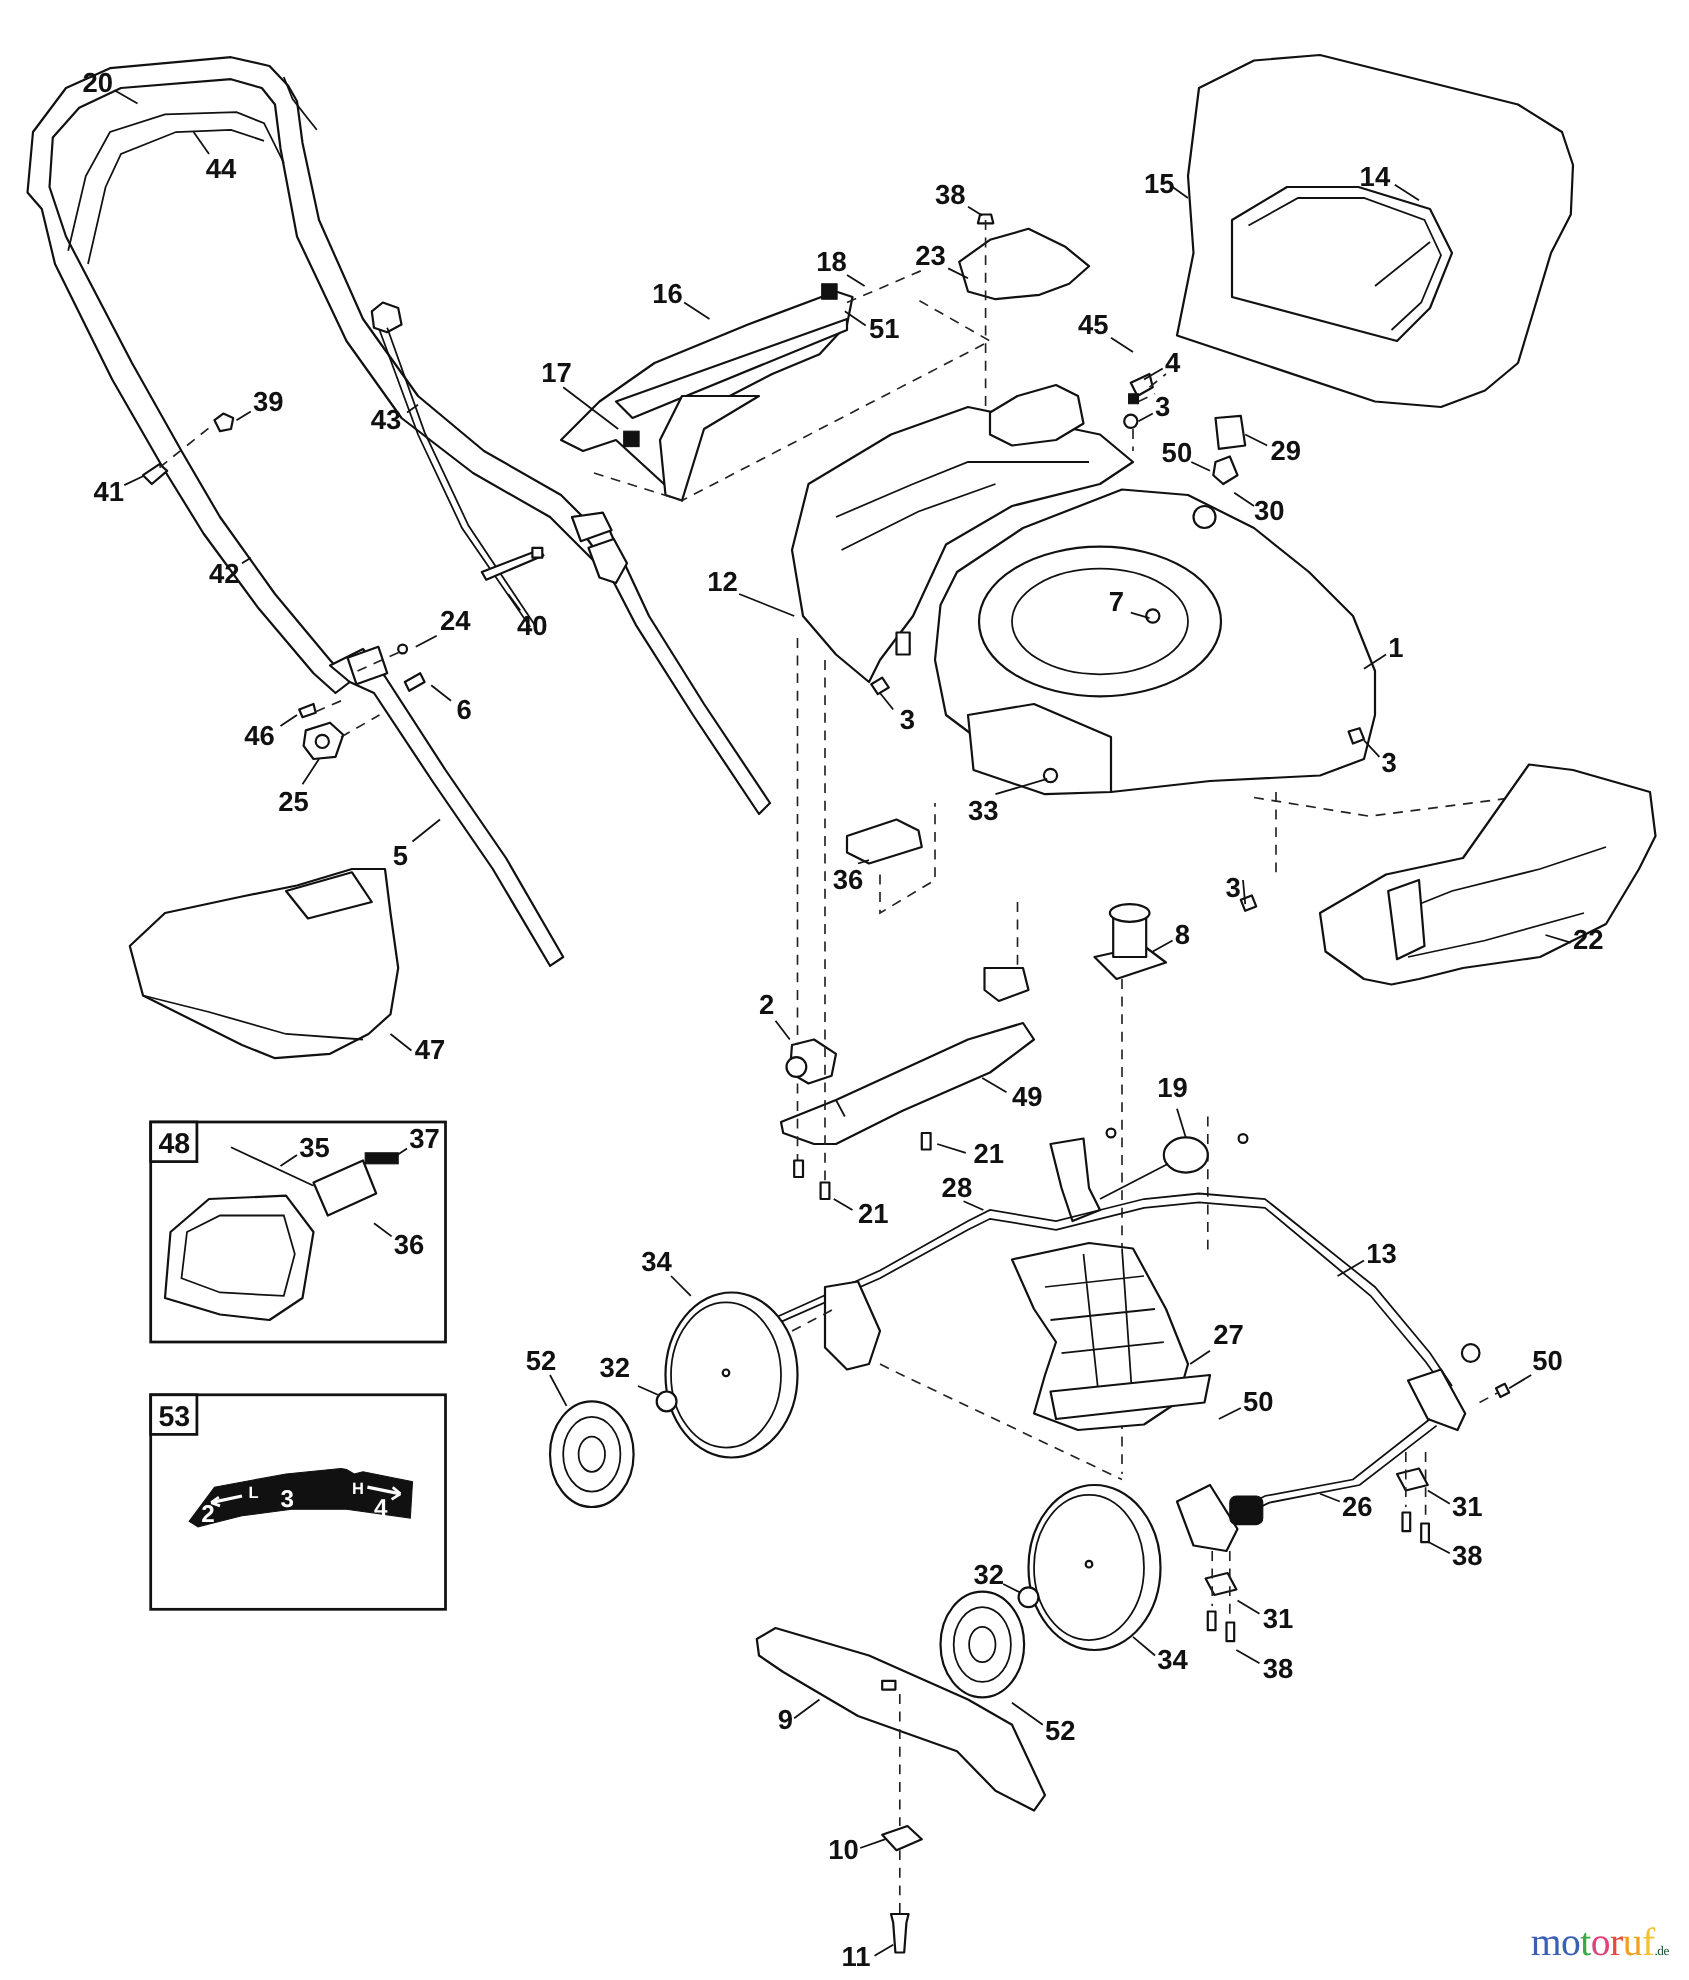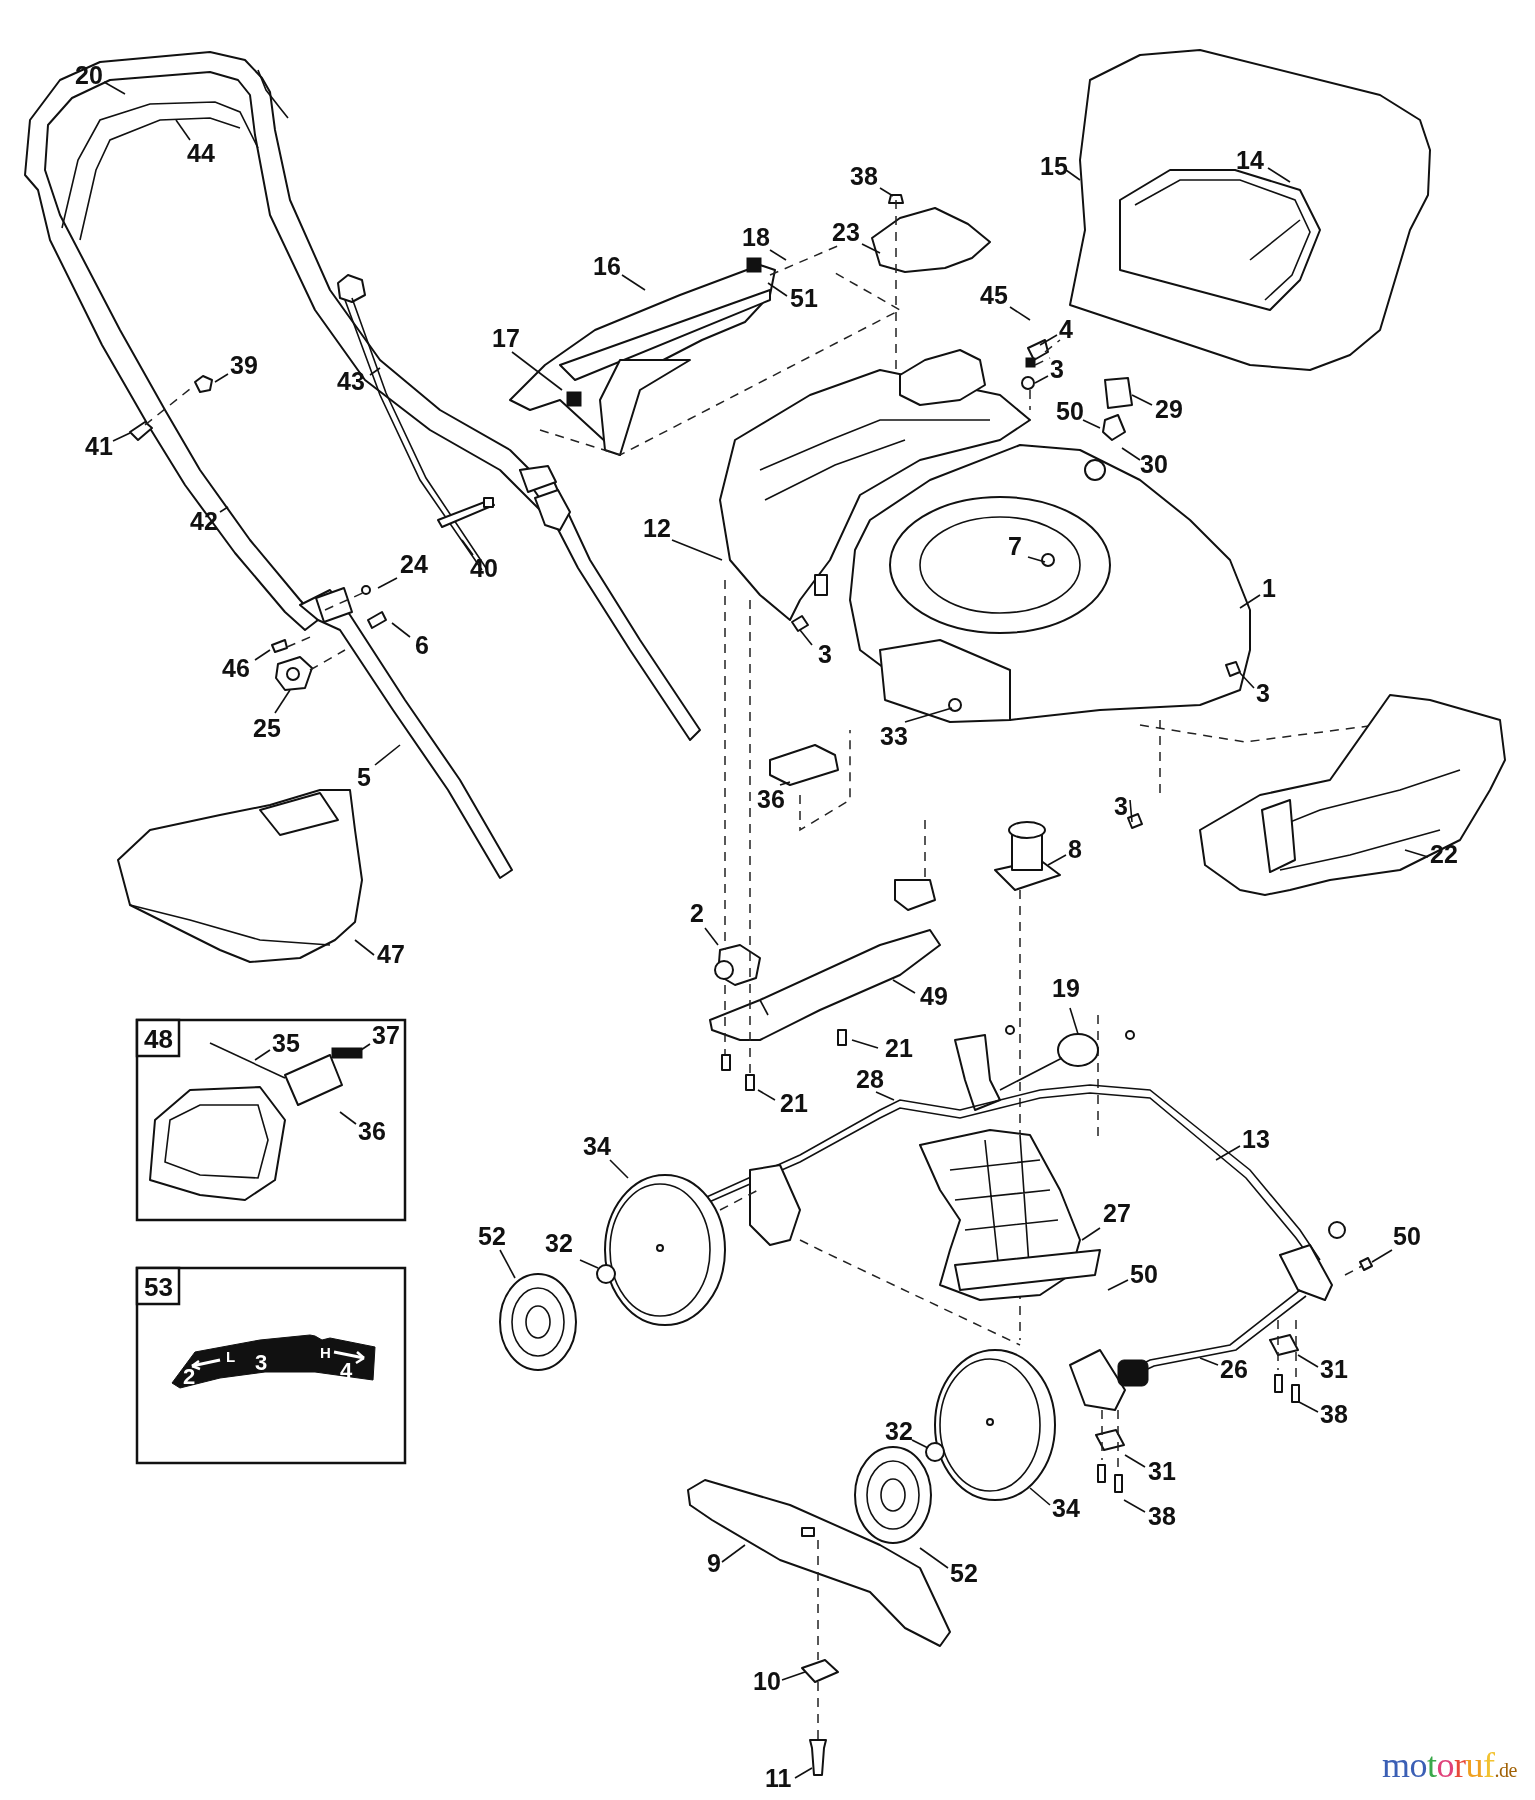--- a/index.html
+++ b/index.html
@@ -8,21 +8,21 @@
   .part { fill: #ffffff; stroke: #111; stroke-width: 2; stroke-linejoin: round; }
   .part-thin { fill: none; stroke: #111; stroke-width: 1.6; }
   .dark { fill: #111; stroke: #111; }
   .dash { fill: none; stroke: #222; stroke-width: 1.5; stroke-dasharray: 9 7; }
   .leader { stroke: #111; stroke-width: 1.6; }
   .callout { font-family: "Liberation Sans", sans-serif; font-weight: bold; font-size: 25px; fill: #111; }
   .inset-box { fill: #fff; stroke: #111; stroke-width: 2.5; }
   .inset-id { font-family: "Liberation Sans", sans-serif; font-weight: bold; font-size: 26px; fill: #111; }
   .decal-text { font-family: "Liberation Sans", sans-serif; font-weight: bold; fill: #fff; }
   .watermark { position: absolute; right: 18px; bottom: 14px; font-family: "Liberation Serif", serif; font-size: 36px; letter-spacing: -0.5px; }
-  .watermark .tld { font-size: 20px; color: #a16207; }
+  .watermark .tld { font-size: 12px; color: #14532d; }
 </style>
 </head>
 <body>
 
 <svg id="diagram" width="1535" height="1800" viewBox="0 0 1535 1800" xmlns="http://www.w3.org/2000/svg">
 
   <g>
     <path class="part" d="M38,190 L25,175 L30,120 L60,80 L100,62 L210,52 L245,60 L262,78 L270,92 L275,130 L290,200 L330,290 L380,360 L440,410 L510,450 L530,470 L550,500 L540,510 L520,490 L500,470 L430,430 L365,380 L315,310 L270,215 L255,135 L250,95 L238,80 L210,72 L110,80 L72,98 L48,125 L45,170 L60,215 L120,330 L165,410 L200,470 L250,540 L300,600 L318,620 L305,630 L285,612 L235,553 L185,485 L148,425 L102,345 L50,240 Z"></path>
     <path class="part-thin" d="M62,228 L78,160 L100,120 L150,104 L215,102 L240,112 L258,148"></path>
     <path class="part-thin" d="M80,240 L96,170 L110,140 L160,120 L210,118 L240,128"></path>

